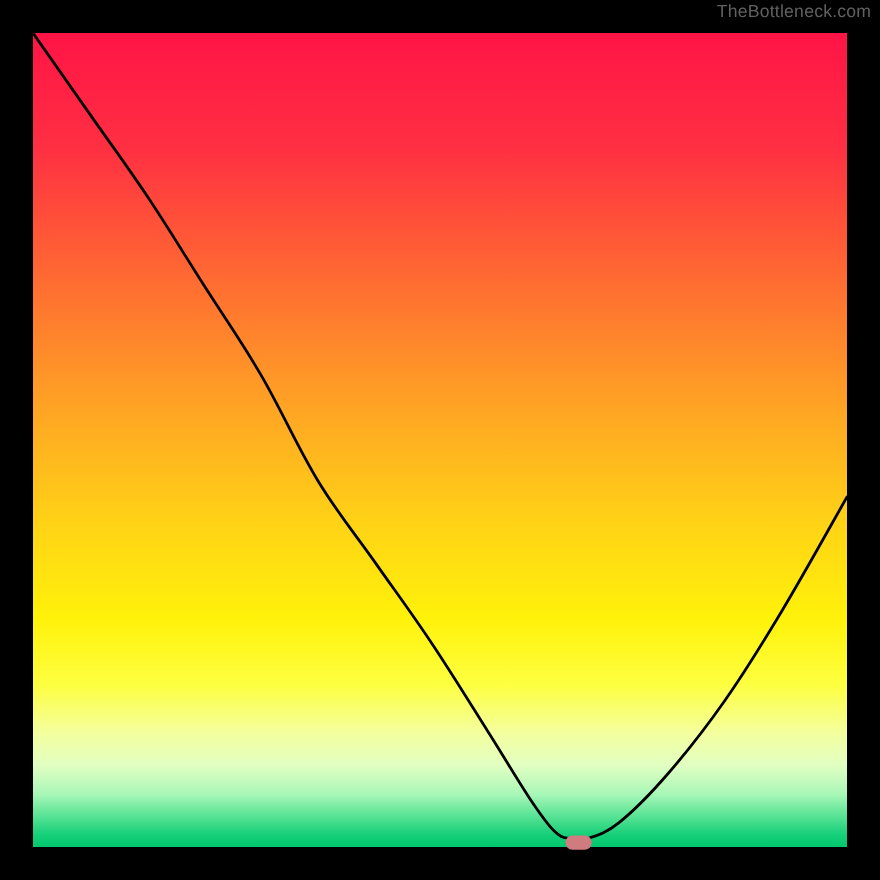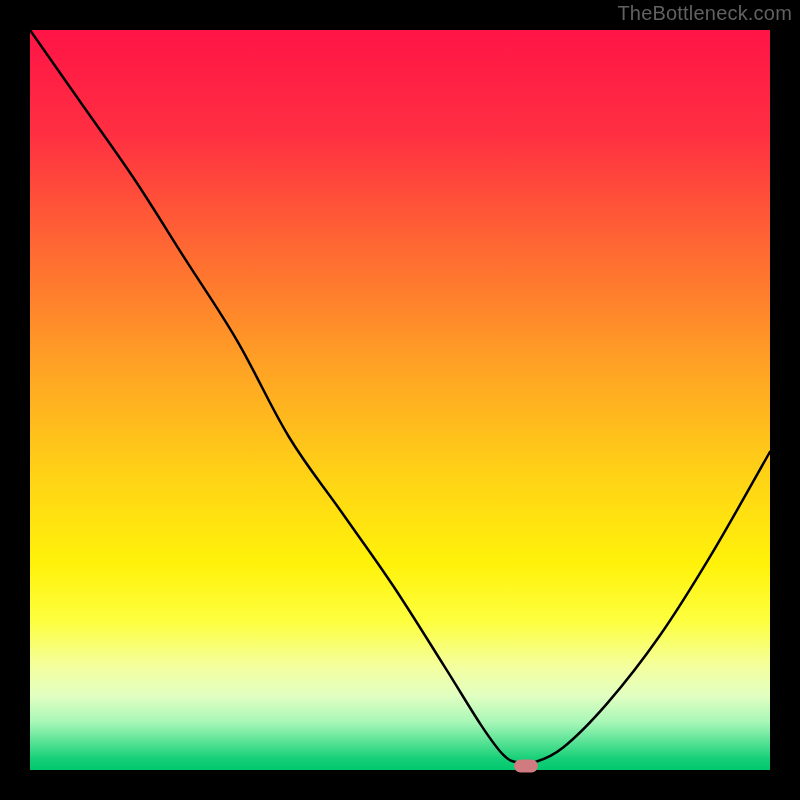--- a/index.html
+++ b/index.html
@@ -15,21 +15,21 @@
     position: relative;
     width: 800px;
     height: 800px;
     background: #000;
   }
   .watermark {
     position: absolute;
     top: 2px;
     right: 8px;
     color: #616161;
-    font-size: 20px;
+    font-size: 16px;
     font-weight: 500;
     letter-spacing: 0.2px;
     user-select: none;
   }
   .plot-area {
     position: absolute;
     left: 30px;
     top: 30px;
     width: 740px;
     height: 740px;

